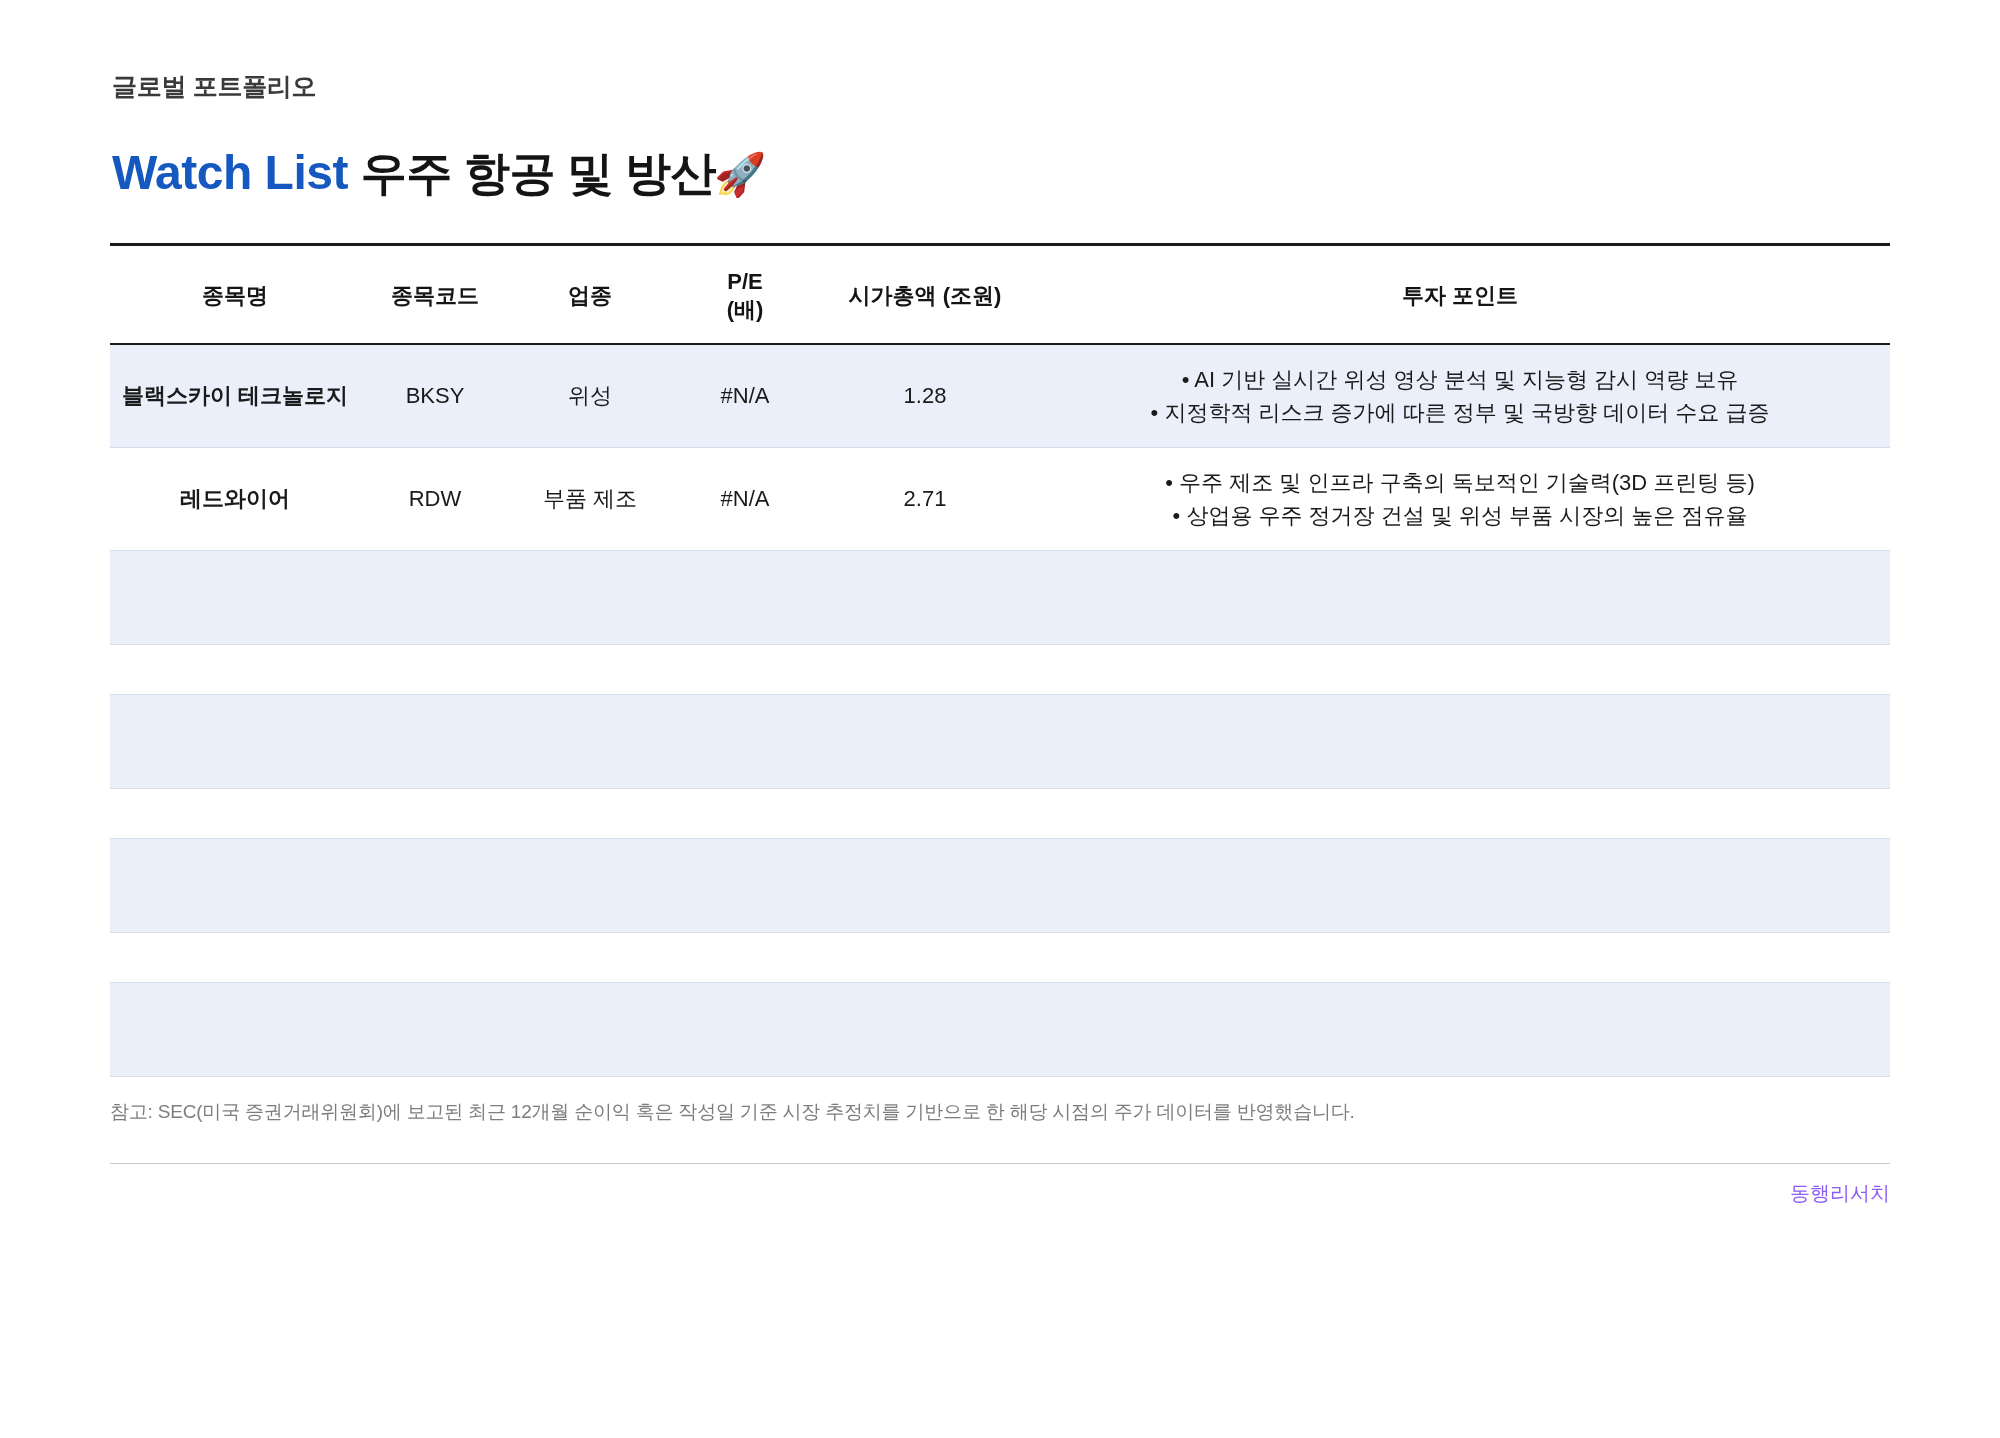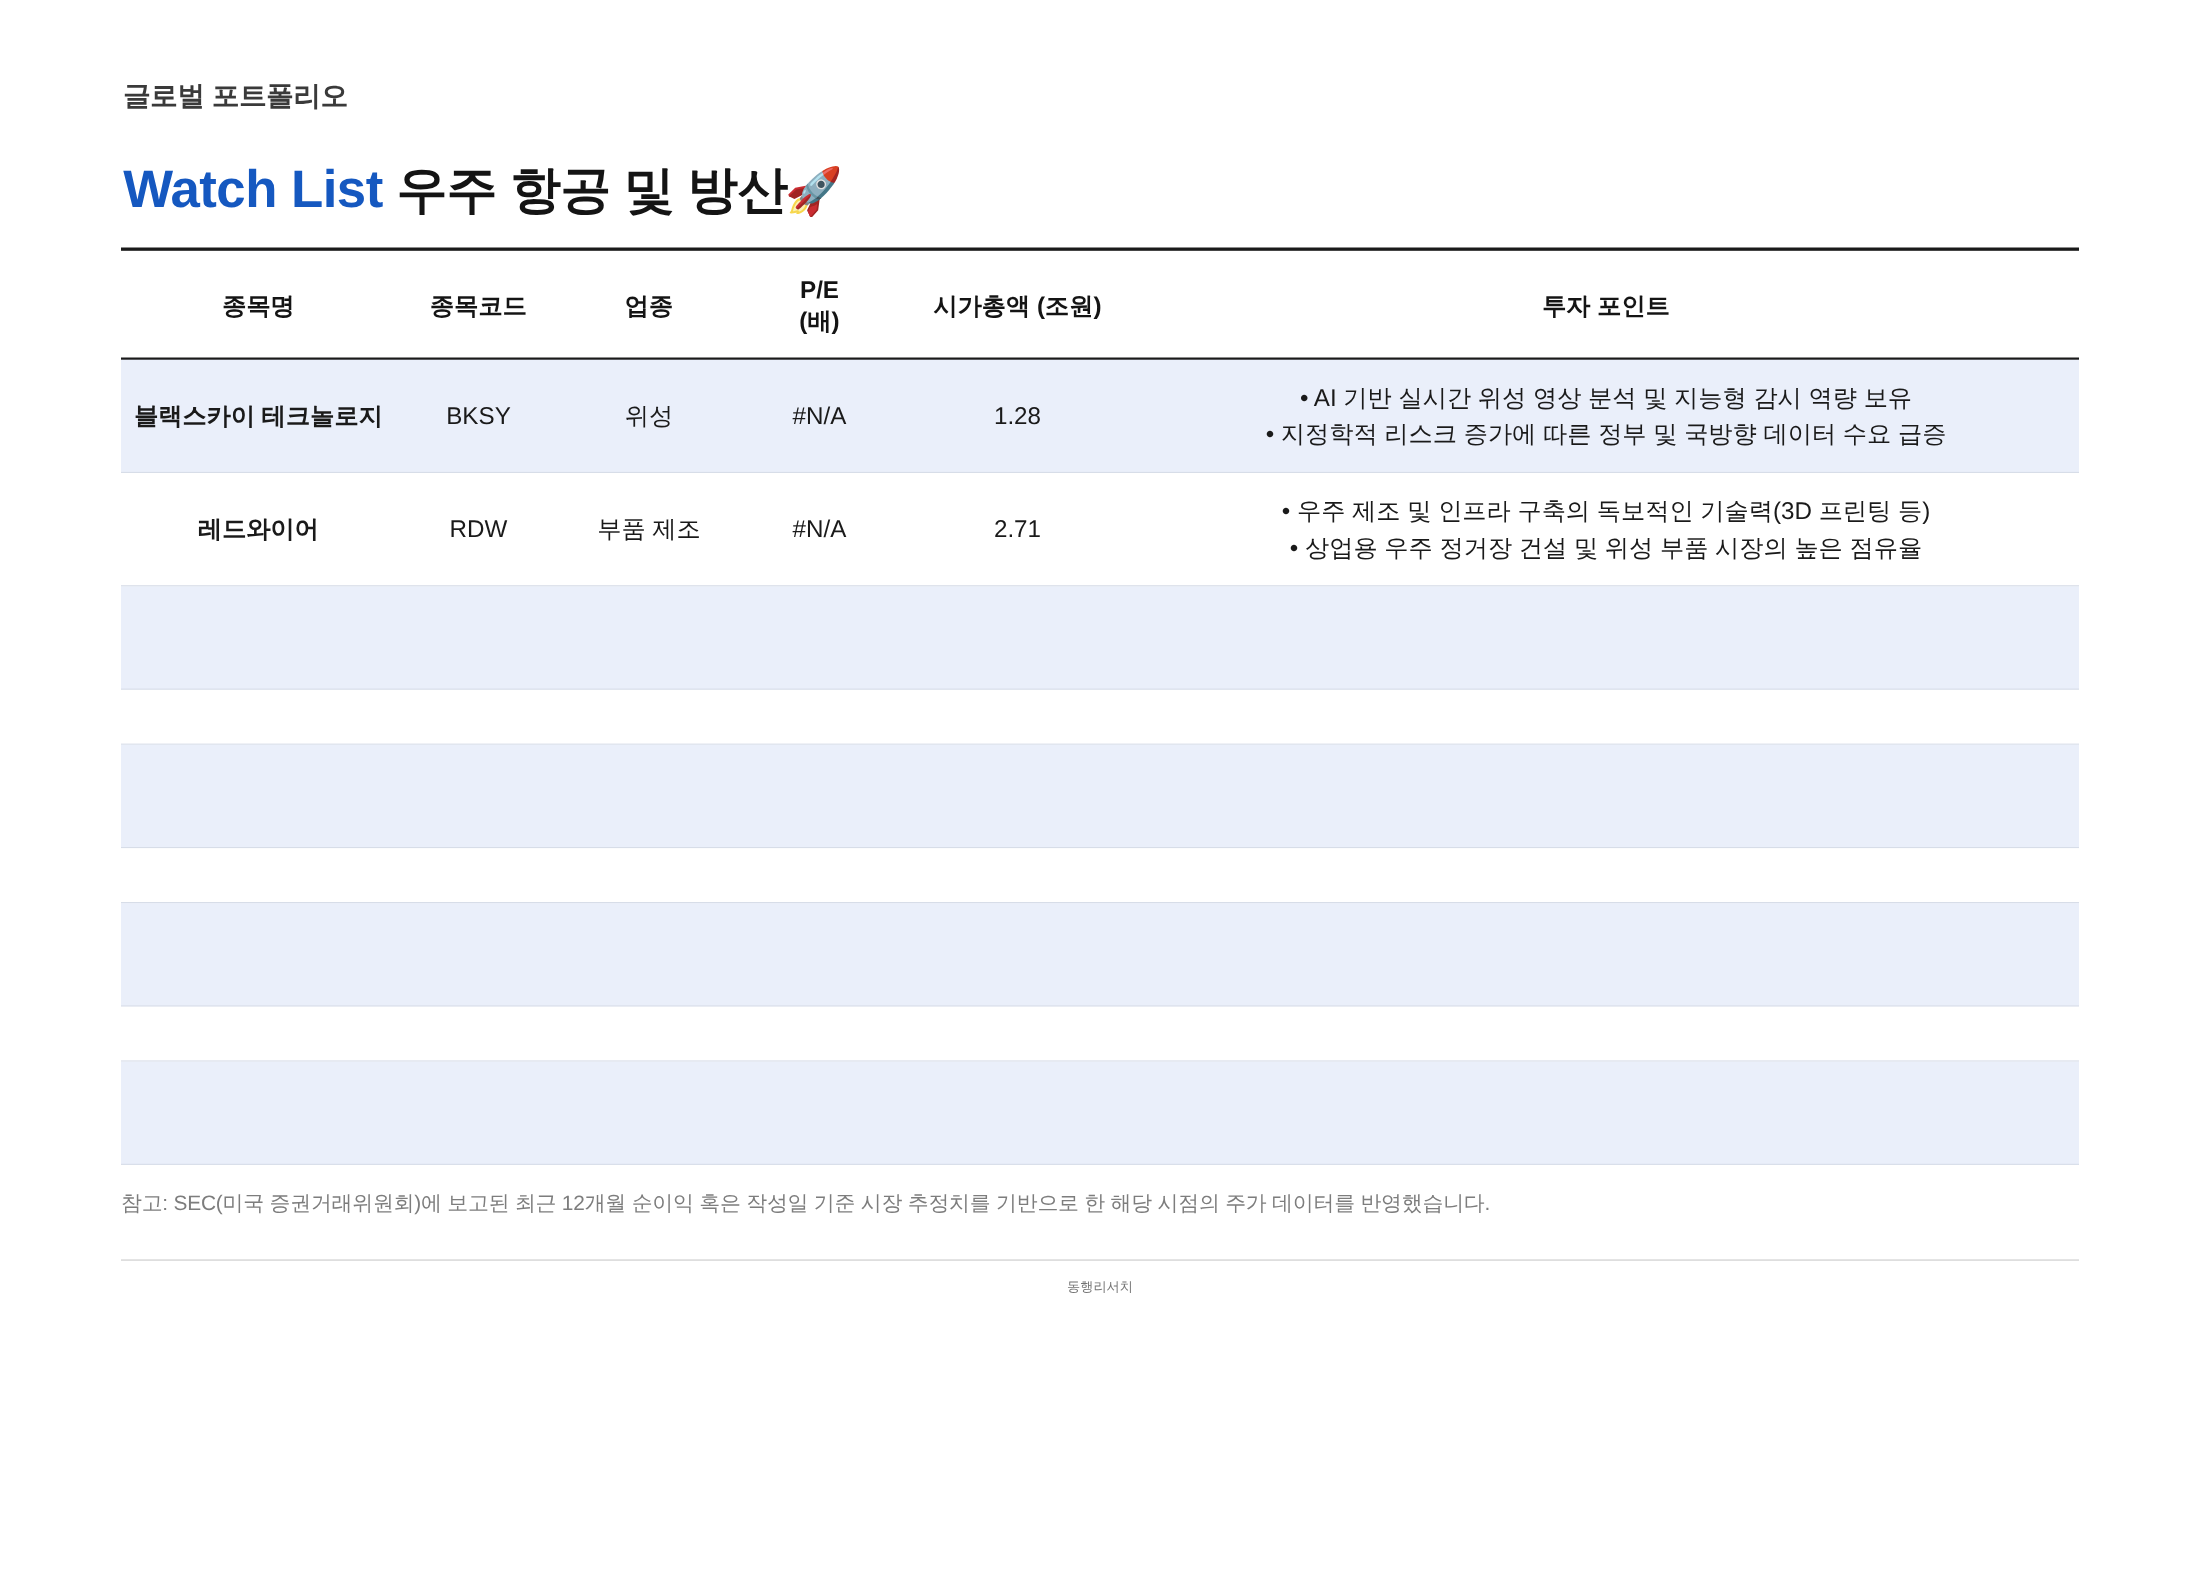--- a/index.html
+++ b/index.html
@@ -53,21 +53,21 @@
     white-space: pre;
   }
   .title-emoji {
     font-size: 42px;
     line-height: 1;
     margin-left: -2px;
   }
 
   
   .table-wrap {
-    margin-top: 21px;
+    margin-top: 38px;
   }
   table.watchlist {
     width: 1780px;
     border-collapse: collapse;
     table-layout: fixed;
   }
   table.watchlist thead th {
     font-size: 22px;
     font-weight: bold;
     color: #141414;
@@ -114,23 +114,23 @@
     color: #7d7d7d;
     letter-spacing: -0.2px;
   }
   .footer-rule {
     margin-top: 38px;
     width: 1780px;
     border-top: 1px solid #c9c9c9;
   }
   .footer-brand {
     width: 1780px;
-    text-align: center;
-    font-size: 12px;
-    color: #737373;
+    text-align: right;
+    font-size: 20px;
+    color: #8b5cf6;
     padding-top: 16px;
   }
 </style>
 </head>
 <body>
 
 <div class="page">
 
   <div class="header">
     <div class="eyebrow">글로벌 포트폴리오</div>

